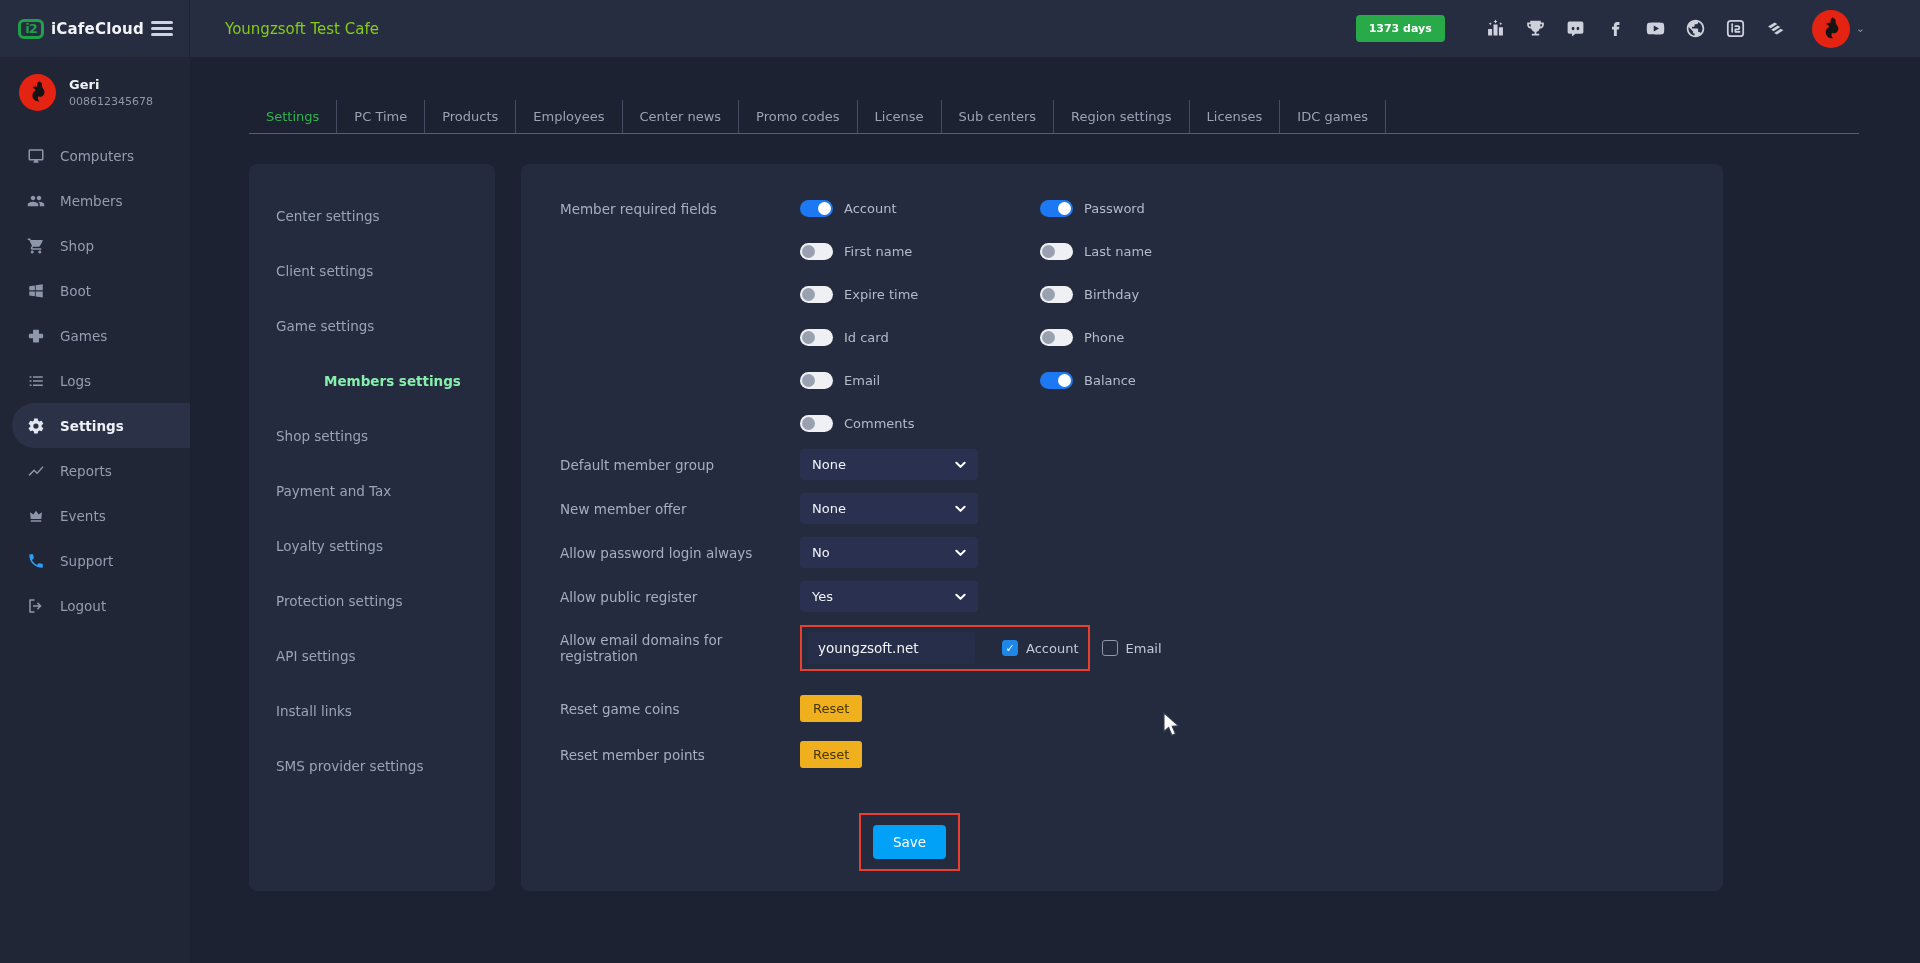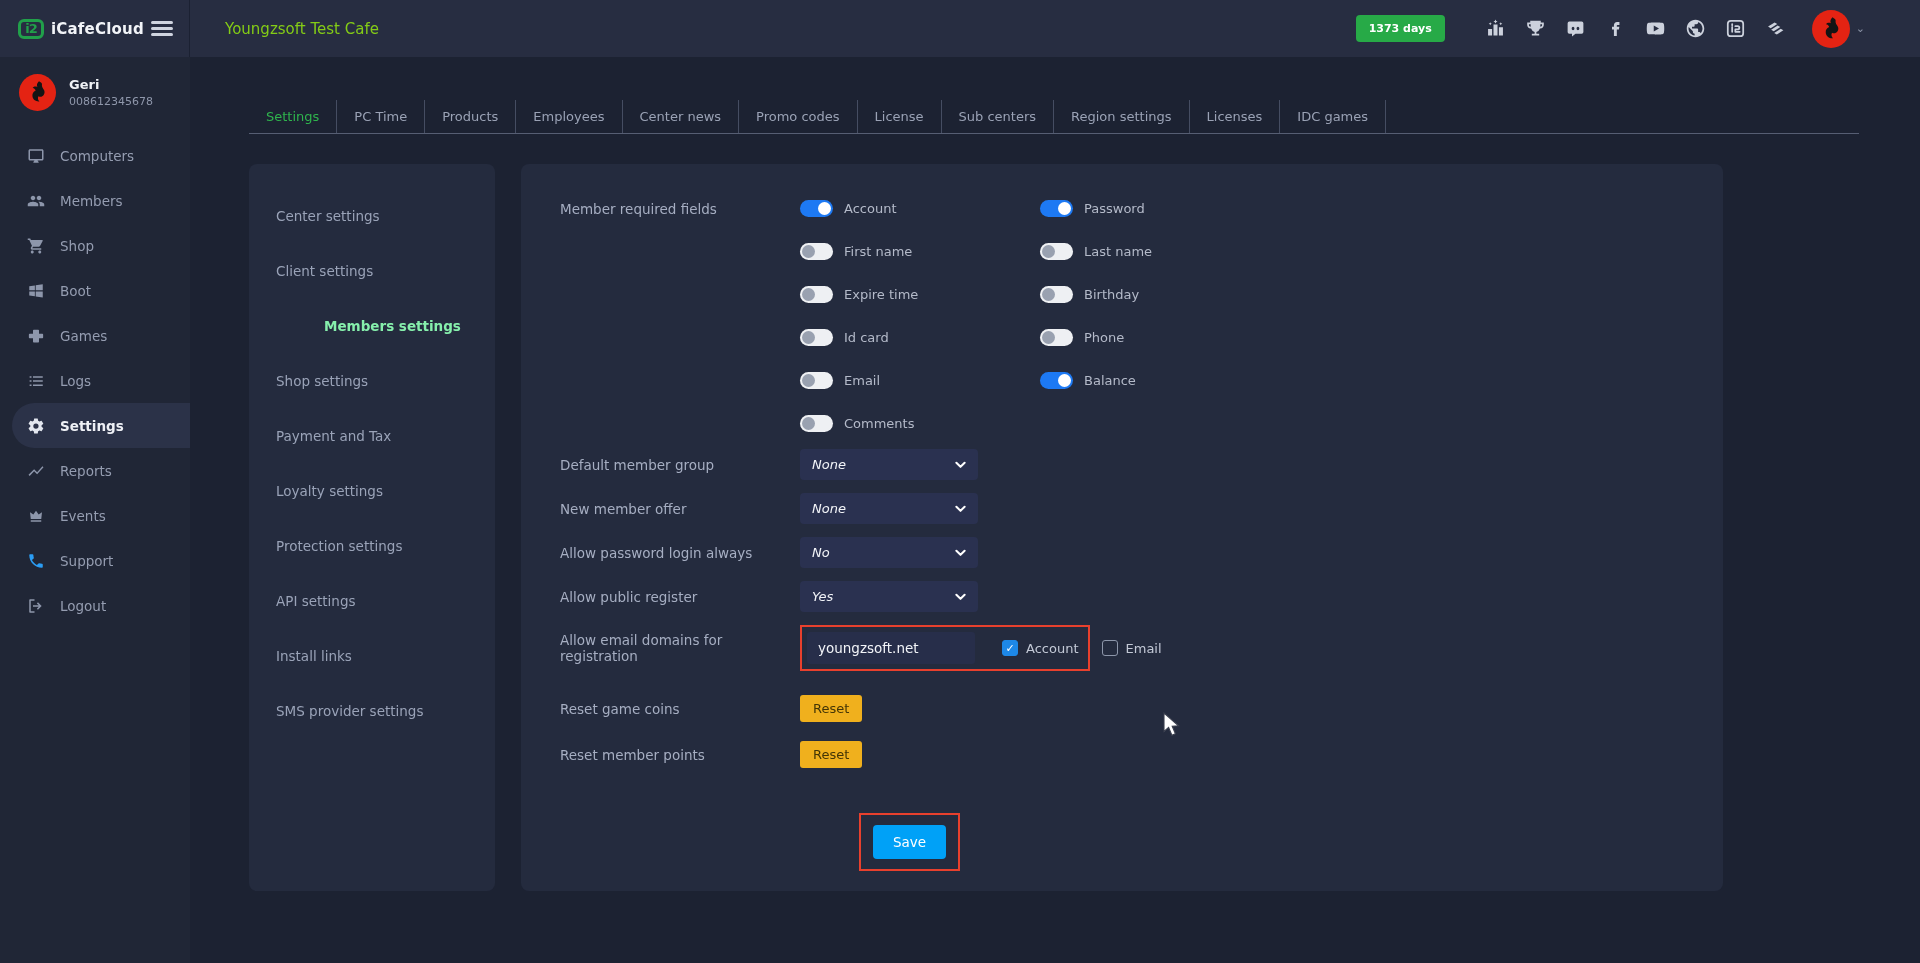--- a/index.html
+++ b/index.html
@@ -71,21 +71,21 @@
   .toggle .knob { position:absolute; top:2px; left:2px; width:13px; height:13px;
     border-radius:50%; background:#99a1b0; transition:none; }
   .toggle.on { background:#1d79f3; }
   .toggle.on .knob { left:18px; background:#ffffff; }
   .t-label { font-size:13px; color:#b4bac9; }
   
   .select-block { margin-top:17px; }
   .select-row { margin-bottom:13px; align-items:center; }
   .select-row .flabel { padding-top:0; }
   .select { width:178px; height:31px; background:#2a3150; border-radius:4px; display:flex;
-    align-items:center; justify-content:space-between; padding:0 12px; cursor:pointer;font-style:italic; }
+    align-items:center; justify-content:space-between; padding:0 12px; cursor:pointer; }
   .select-value { color:#f2f4f8; font-size:13px; }
   .chev { width:11px; height:8px; flex:none; }
   
   .email-row { margin-top:9px; align-items:center; }
   .red-group { border:2px solid #e8402d; display:inline-flex; align-items:center;
     gap:27px; padding:5px 9px 5px 5px; }
   .domain-input { width:168px; height:32px; background:#272e4a; border:none; outline:none;
     border-radius:3px; color:#f2f4f8; font-size:13.5px; padding:0 11px;
     font-family:"DejaVu Sans","Liberation Sans",sans-serif; }
   .cb-wrap { display:inline-flex; align-items:center; gap:8px; }
@@ -359,20 +359,23 @@
     <div class="card settings-card">
 
         <div class="set-item">
           <span>Center settings</span>
         </div>
 
         <div class="set-item">
           <span>Client settings</span>
         </div>
 
+        <div class="set-item">
+          <span>Game settings</span>
+        </div>
 
         <div class="set-item active">
           <span>Members settings</span>
         </div>
 
         <div class="set-item">
           <span>Shop settings</span>
         </div>
 
         <div class="set-item">

